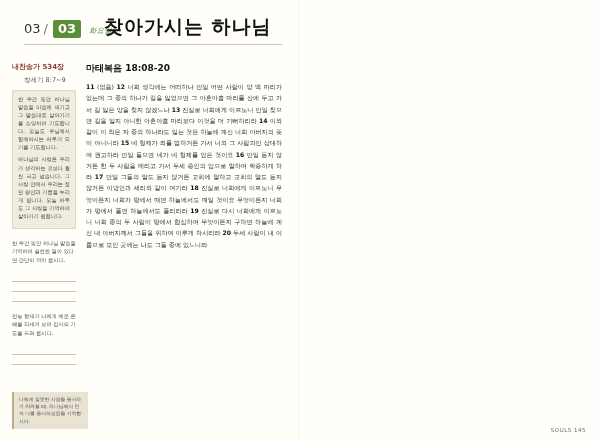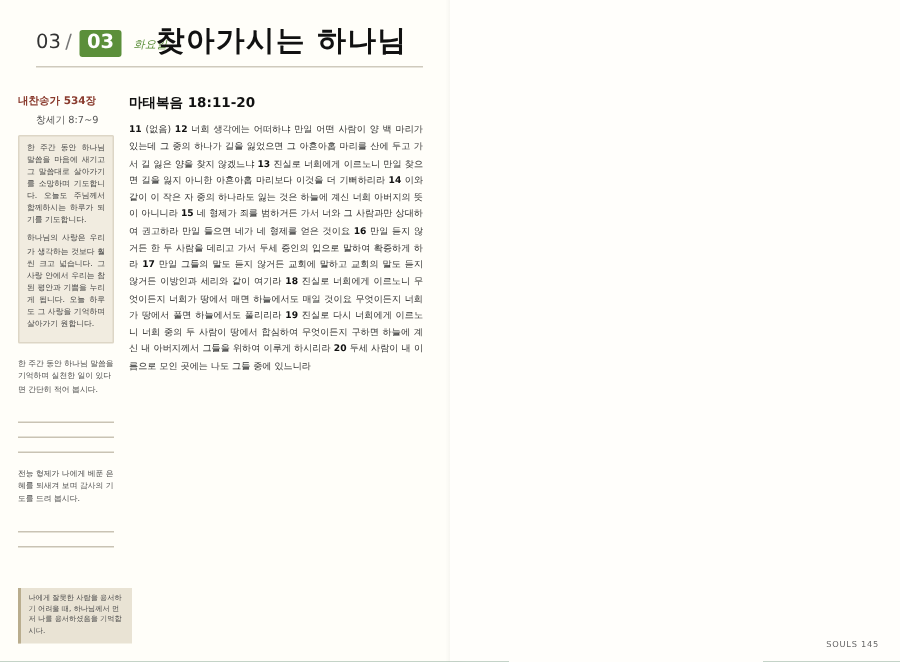--- a/index.html
+++ b/index.html
@@ -145,21 +145,21 @@
           <div></div>
         </div>
       </div>
     </div>
 
     <div class="rail-foot">
       <p>나에게 잘못한 사람을 용서하기 어려울 때, 하나님께서 먼저 나를 용서하셨음을 기억합시다.</p>
     </div>
 
     <div class="scripture">
-      <h2>마태복음 18:11-20</h2>
+      <h2>마태복음 18:08-20</h2>
       <p>
         <span><span class="vnum">11</span>
         <span>(없음)</span></span>
         <span><span class="vnum">12</span>
         <span>너희 생각에는 어떠하냐 만일 어떤 사람이 양 백 마리가 있는데 그 중의 하나가 길을 잃었으면 그 아흔아홉 마리를 산에 두고 가서 길 잃은 양을 찾지 않겠느냐</span></span>
         <span><span class="vnum">13</span>
         <span>진실로 너희에게 이르노니 만일 찾으면 길을 잃지 아니한 아흔아홉 마리보다 이것을 더 기뻐하리라</span></span>
         <span><span class="vnum">14</span>
         <span>이와 같이 이 작은 자 중의 하나라도 잃는 것은 하늘에 계신 너희 아버지의 뜻이 아니니라</span></span>
         <span><span class="vnum">15</span>

